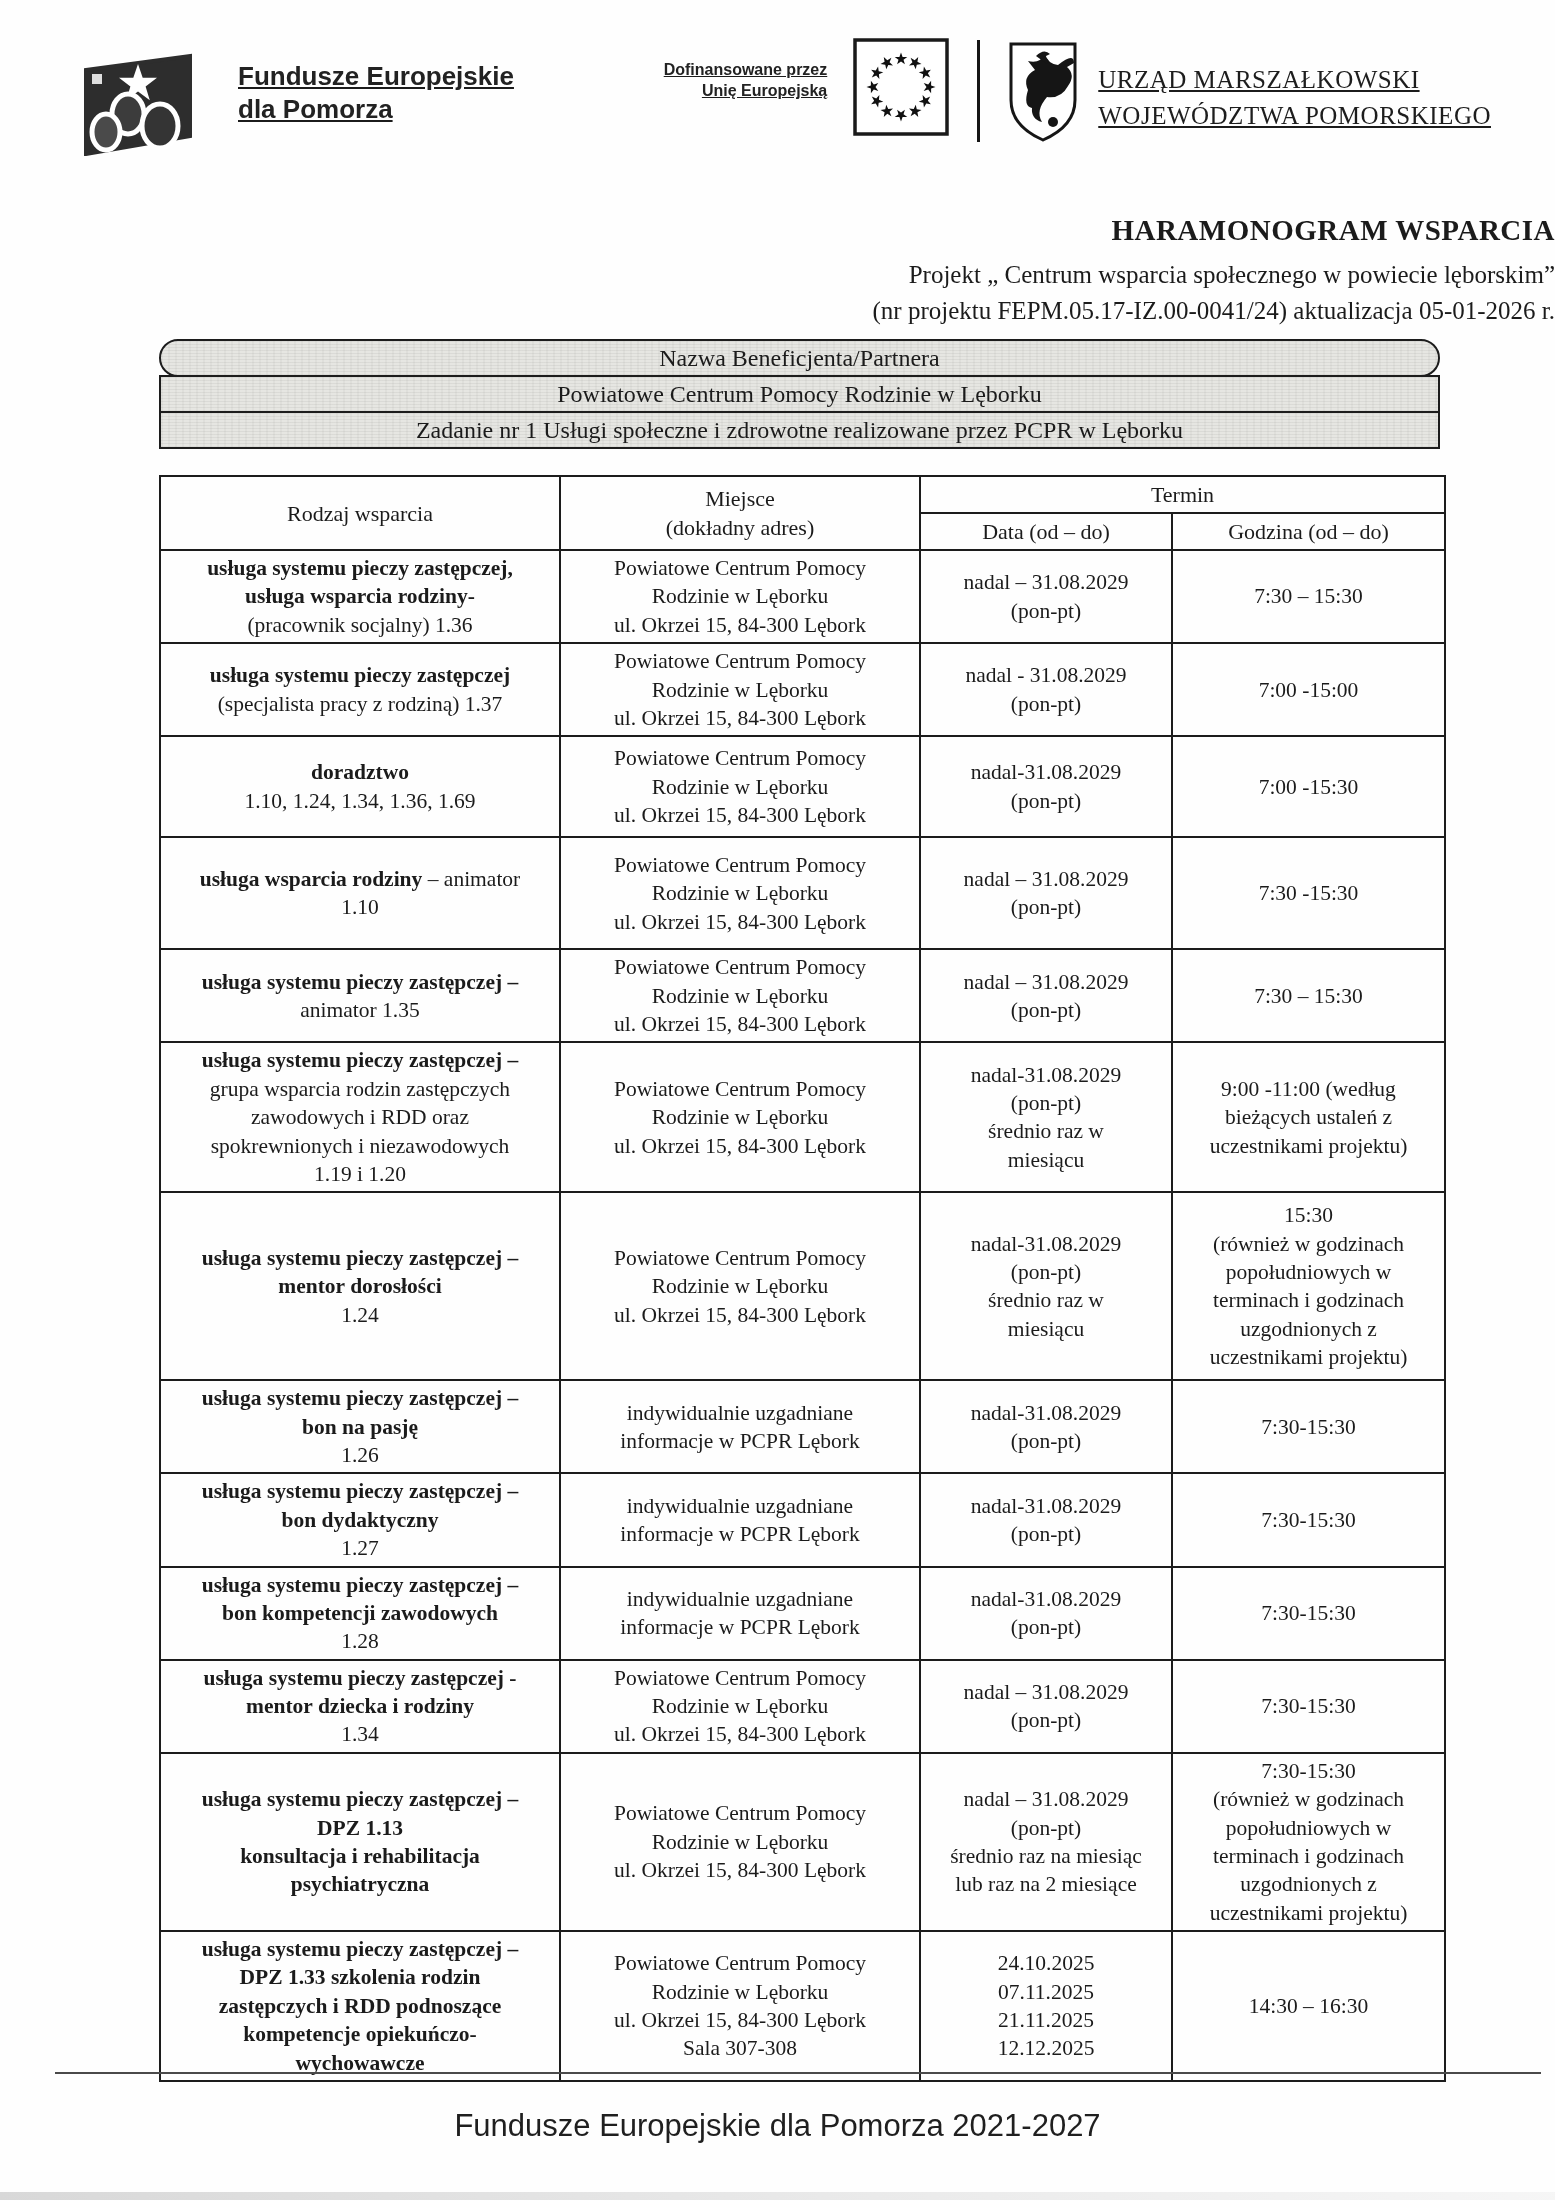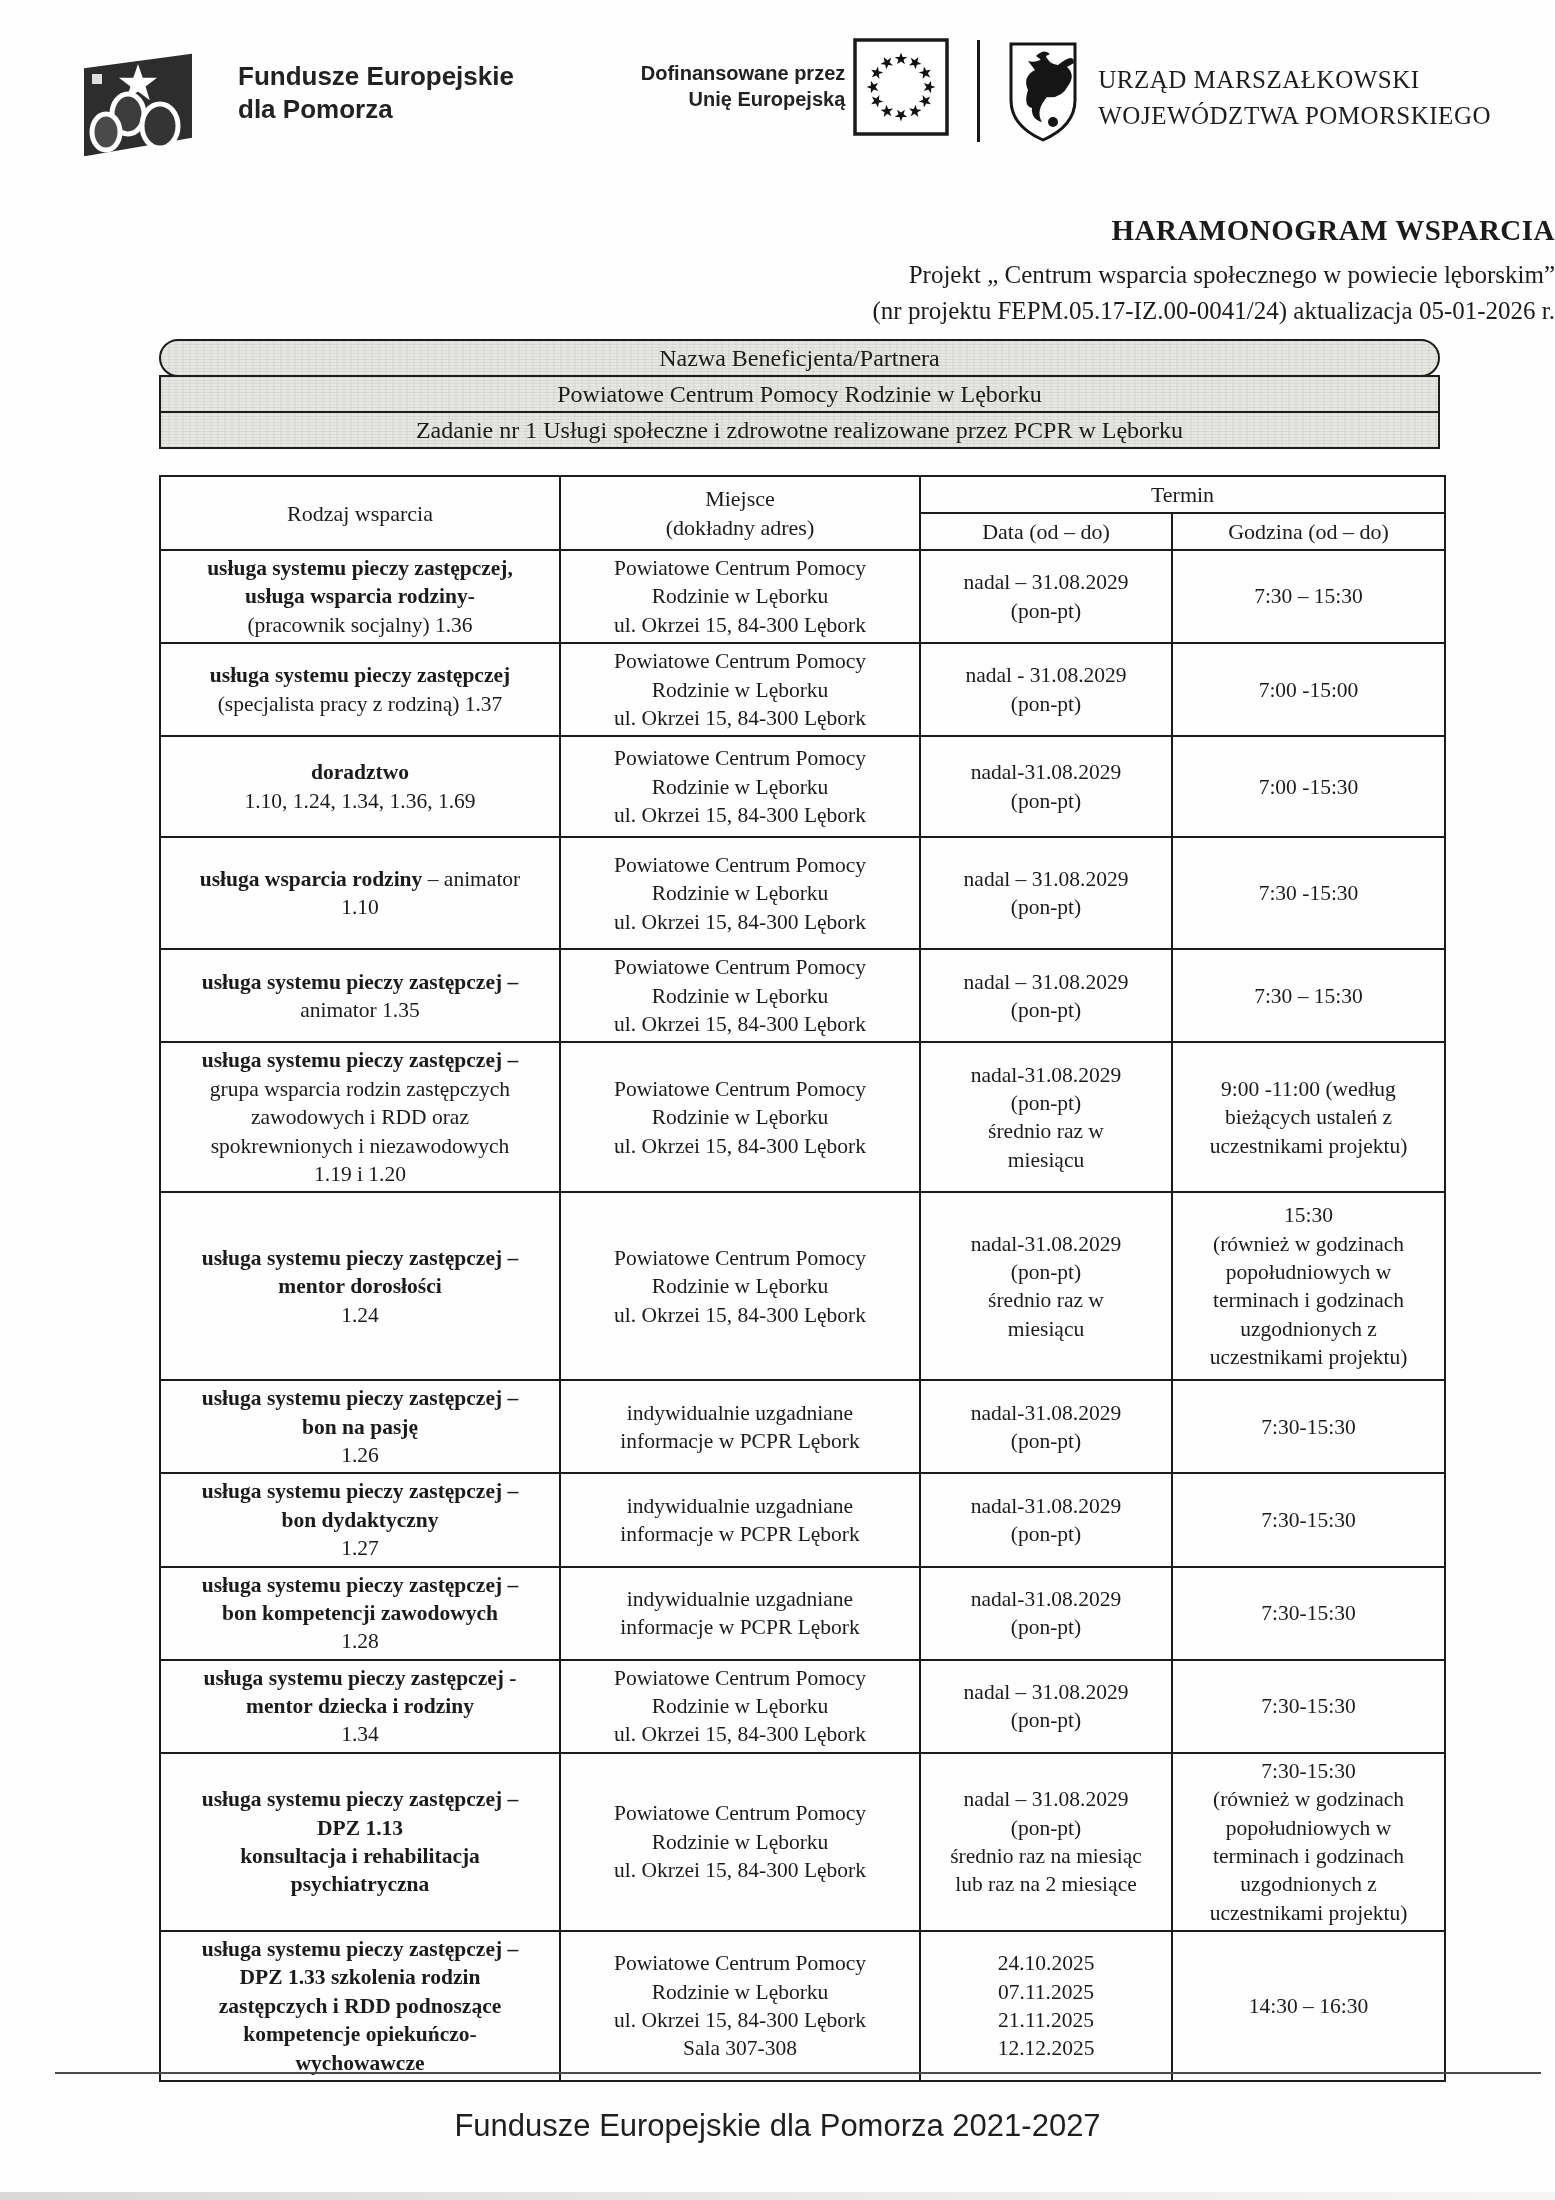--- a/index.html
+++ b/index.html
@@ -7,32 +7,33 @@
     width:1555px;height:2200px;background:#ffffff;
     font-family:"Liberation Serif", serif;color:#1b1b1b;
     position:relative;overflow:hidden;
   }
   .page{width:1555px;height:2200px;position:relative;background:#fefefe;}
 
   
   .brand-header{
     display:flex;align-items:flex-start;
     padding:36px 64px 0 72px;
+    text-decoration:underline;
   }
   .fe-logo{width:150px;height:120px;flex:0 0 auto;}
   .fe-label{
     margin:24px 0 0 16px;
     font-family:"Liberation Sans", sans-serif;
     font-weight:700;font-size:26px;line-height:1.27;color:#222;
     white-space:pre-line;
   }
   .cofinance{
-    margin:24px 8px 0 auto;text-align:right;
+    margin:24px 26px 0 auto;text-align:right;
     font-family:"Liberation Sans", sans-serif;
-    font-weight:700;font-size:20px;line-height:1.3;color:#222;
+    font-weight:700;font-size:16px;line-height:1.3;color:#222;
     white-space:pre-line;
   }
   .eu-flag{width:96px;height:98px;margin-top:2px;flex:0 0 auto;}
   .header-divider{
     width:3px;height:102px;background:#161616;
     margin:4px 26px 0 28px;flex:0 0 auto;
   }
   .griffin{width:74px;height:106px;margin-top:2px;flex:0 0 auto;}
   .office-label{
     margin:26px 0 0 18px;

